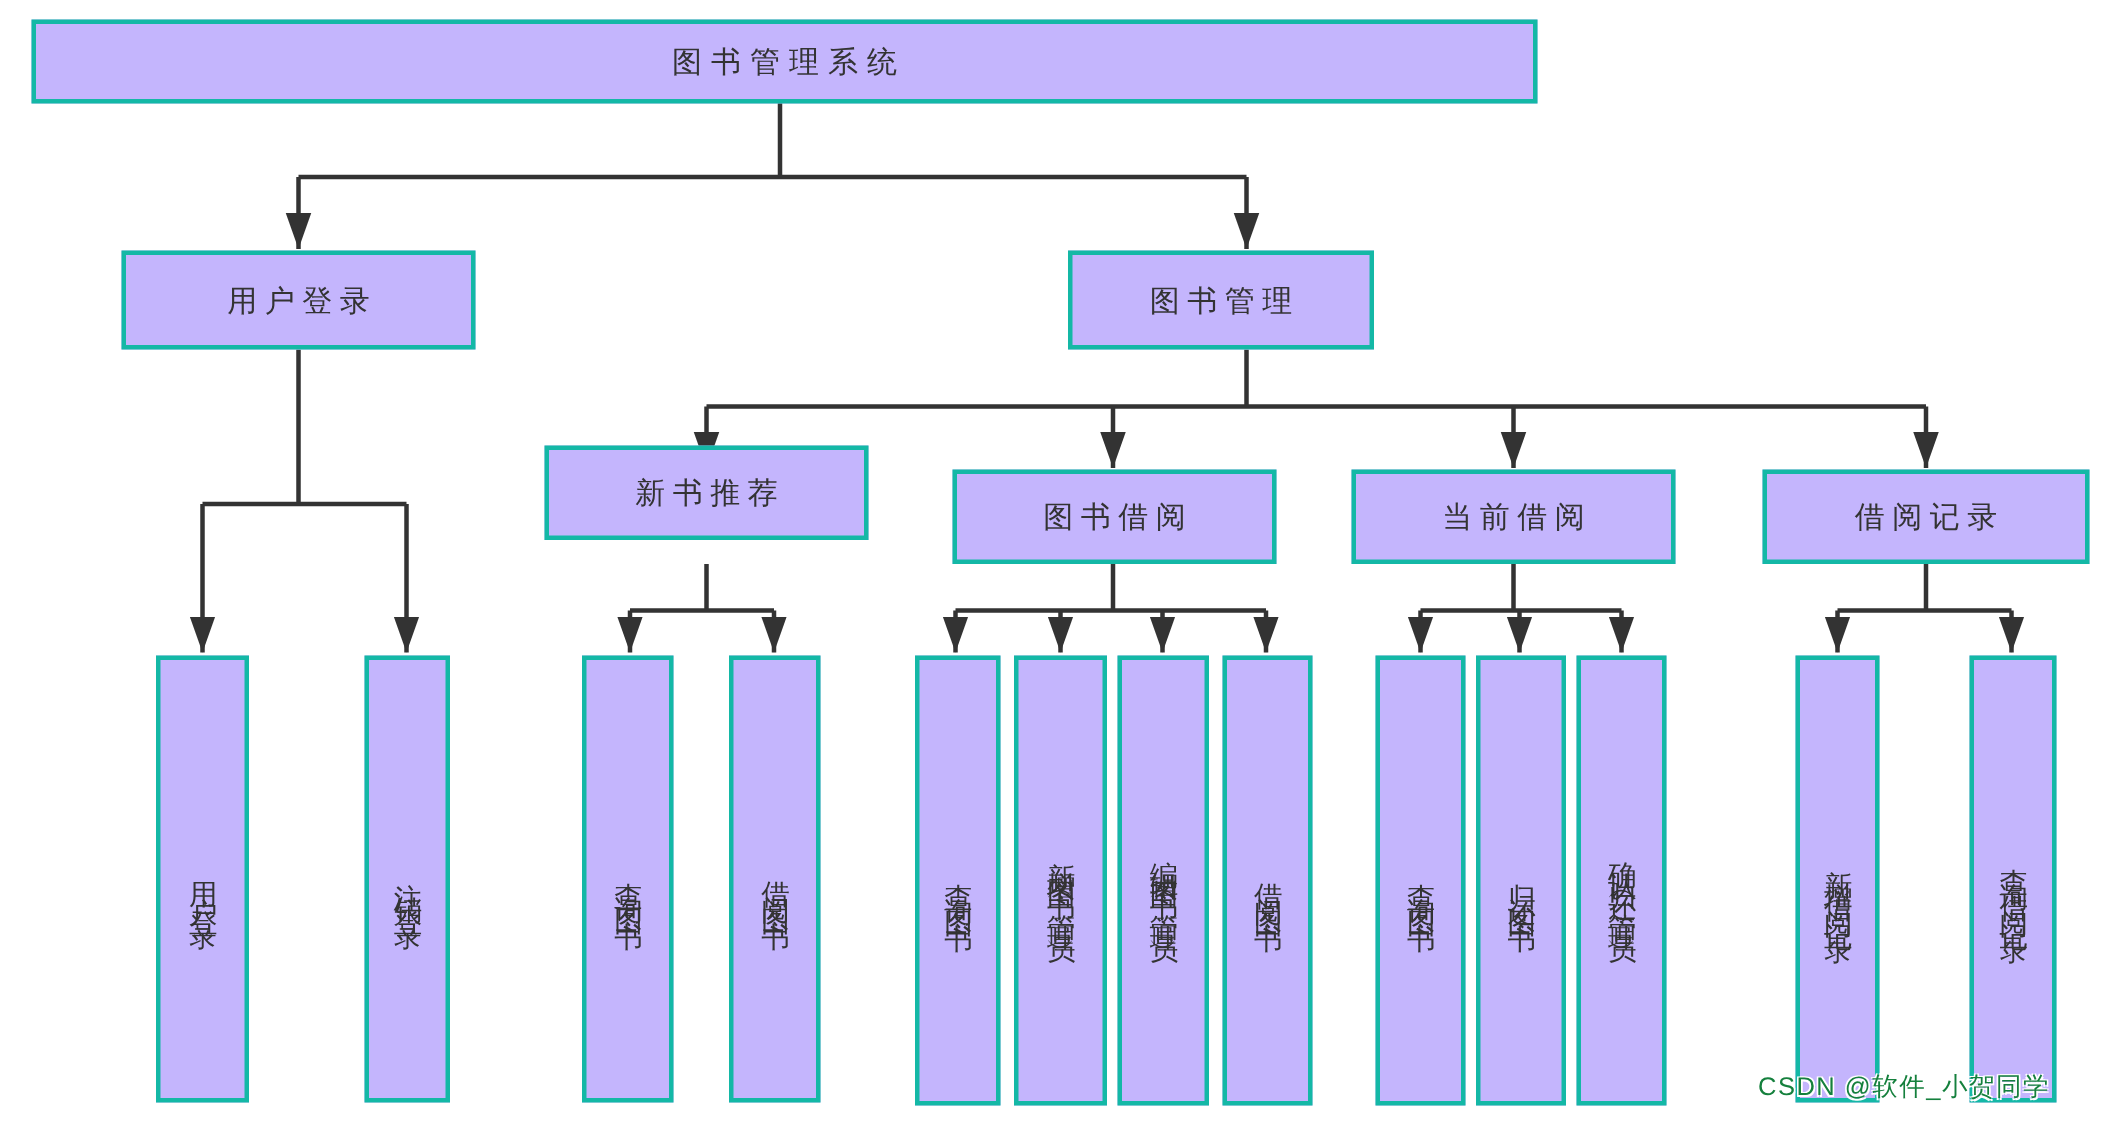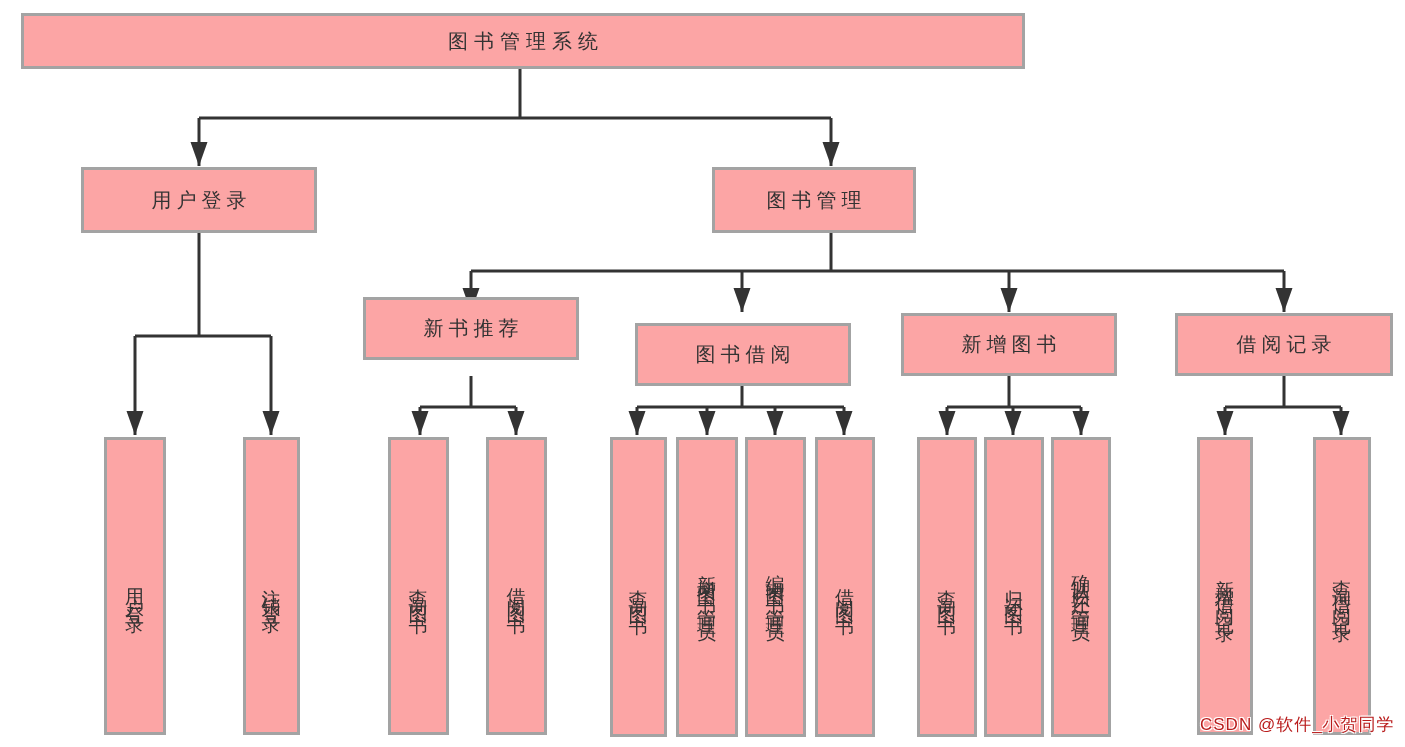--- a/index.html
+++ b/index.html
@@ -19,22 +19,22 @@
   svg.connectors {
     position: absolute;
     left: 0;
     top: 0;
     width: 1405px;
     height: 747px;
   }
   .box {
     position: absolute;
     box-sizing: border-box;
-    border: 3px solid #a3a3a3;
-    background: #fca5a5;
+    border: 3px solid #14b8a6;
+    background: #c4b5fd;
     display: flex;
     align-items: center;
     justify-content: center;
     color: #333333;
   }
   .hbox {
     font-size: 20px;
     letter-spacing: 5px;
     padding-left: 5px;
     white-space: nowrap;
@@ -51,25 +51,25 @@
     letter-spacing: 9px;
     padding-top: 9px;
     line-height: 1;
   }
   .vbox.tight {
     letter-spacing: 7px;
     padding-top: 7px;
   }
   .watermark {
     position: absolute;
-    left: 1200px;
+    left: 1172px;
     top: 713px;
     font-size: 17px;
     letter-spacing: 1px;
-    color: #b91c1c;
+    color: #15803d;
     white-space: nowrap;
     z-index: 5;
     text-shadow:
       1px 1px 0 #ffffff,
       -1px -1px 0 #ffffff,
       1px -1px 0 #ffffff,
       -1px 1px 0 #ffffff;
   }
 </style>
 </head>
@@ -118,22 +118,22 @@
     <line x1="1225" y1="407" x2="1225" y2="435" stroke="#333333" stroke-width="3" marker-end="url(#arrw)"></line>
     <line x1="1341" y1="407" x2="1341" y2="435" stroke="#333333" stroke-width="3" marker-end="url(#arrw)"></line>
   </svg>
 
   <div class="box hbox root-box" style="left:21px; top:13px; width:1004px; height:56px;">图书管理系统</div>
 
   <div class="box hbox" style="left:81px; top:167px; width:236px; height:66px;">用户登录</div>
   <div class="box hbox" style="left:712px; top:167px; width:204px; height:66px;">图书管理</div>
 
   <div class="box hbox" style="left:363px; top:297px; width:216px; height:63px;">新书推荐</div>
-  <div class="box hbox" style="left:635px; top:313px; width:216px; height:63px;margin-top:10px;">图书借阅</div>
-  <div class="box hbox" style="left:901px; top:313px; width:216px; height:63px;">新增图书</div>
+  <div class="box hbox" style="left:635px; top:313px; width:216px; height:63px;">图书借阅</div>
+  <div class="box hbox" style="left:901px; top:313px; width:216px; height:63px;">当前借阅</div>
   <div class="box hbox" style="left:1175px; top:313px; width:218px; height:63px;text-align:right;">借阅记录</div>
 
   <div class="box vbox" style="left:104px; top:437px; width:62px; height:298px;">用户登录</div>
   <div class="box vbox" style="left:243px; top:437px; width:57px; height:298px;">注销登录</div>
 
   <div class="box vbox" style="left:388px; top:437px; width:61px; height:298px;">查询图书</div>
   <div class="box vbox" style="left:486px; top:437px; width:61px; height:298px;">借阅图书</div>
 
   <div class="box vbox" style="left:610px; top:437px; width:57px; height:300px;">查询图书</div>
   <div class="box vbox tight" style="left:676px; top:437px; width:62px; height:300px;">新增图书（管理员）</div>

